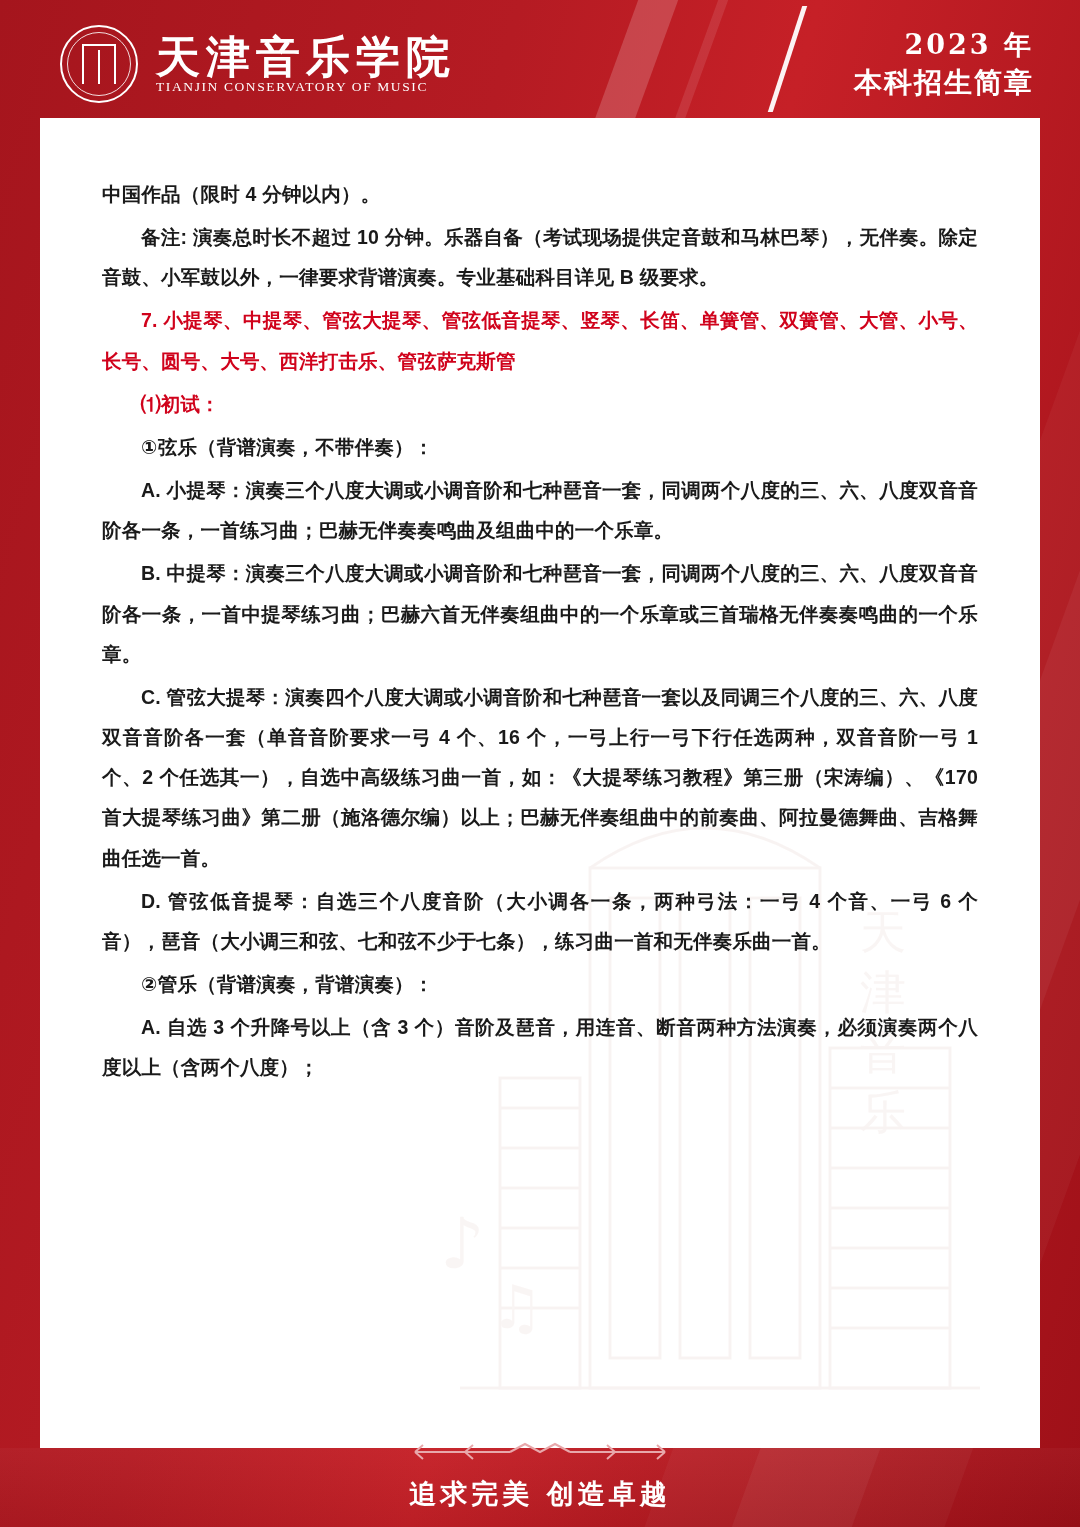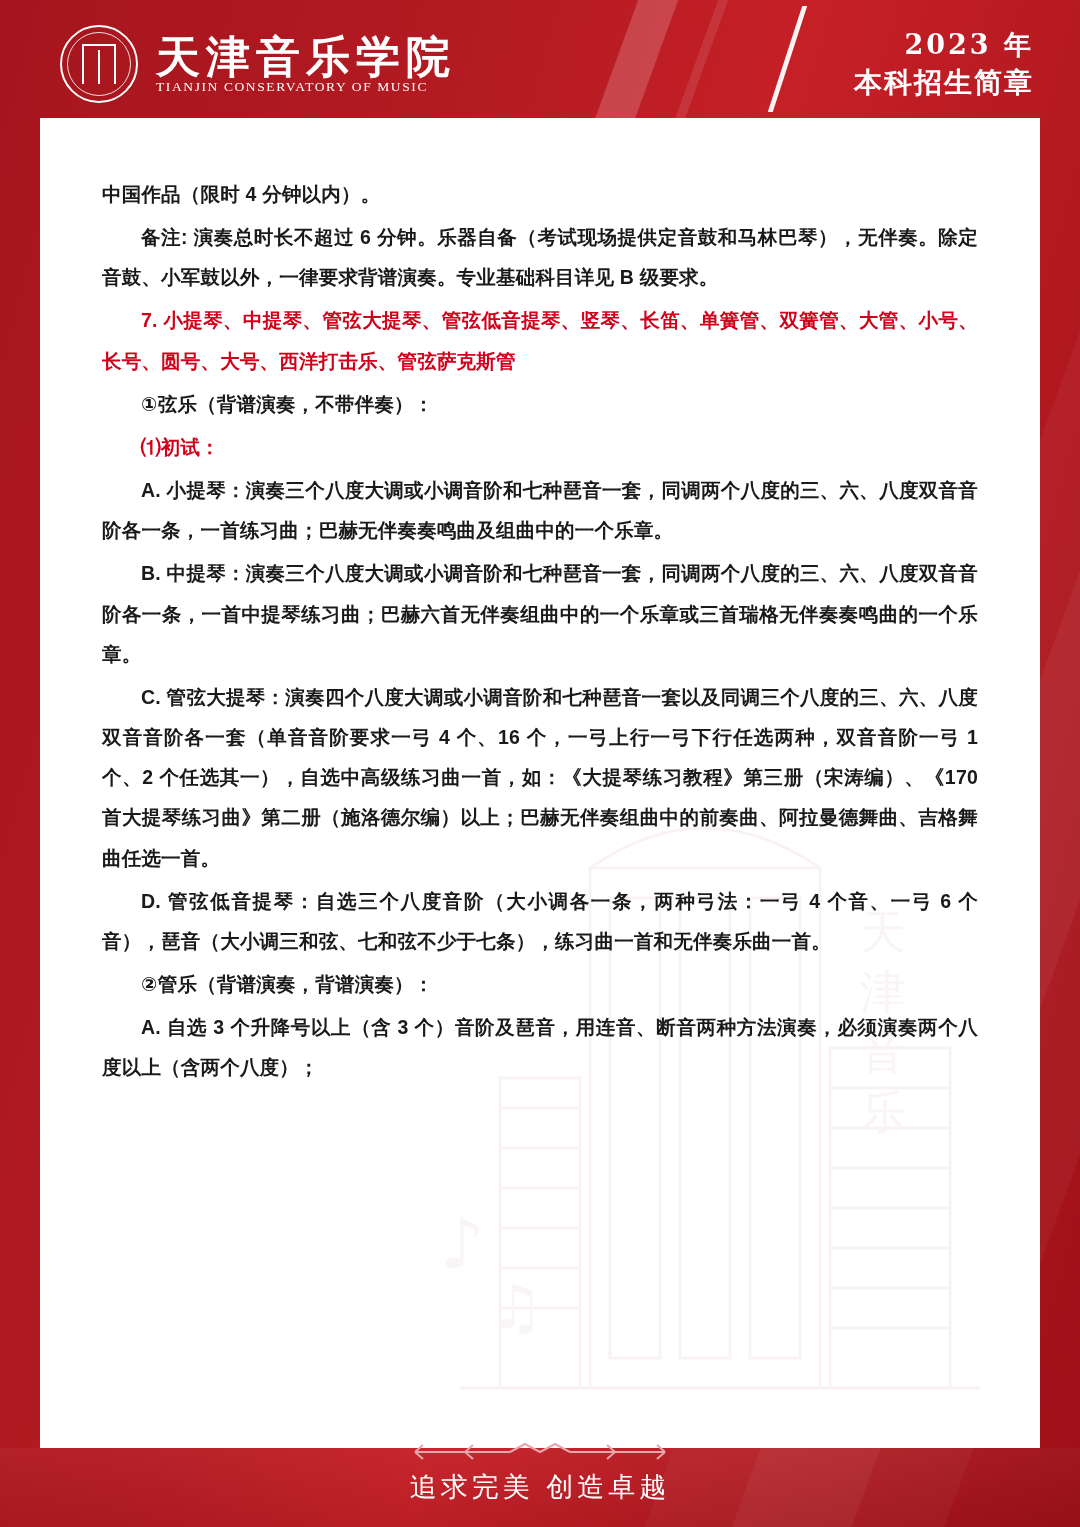--- a/index.html
+++ b/index.html
@@ -192,25 +192,25 @@
   }
   .footer-orn {
     width: 270px;
     height: 24px;
     position: relative;
     margin-top: -8px;
   }
   .footer-orn svg { display: block; }
   .footer-slogan {
     font-family: "DejaVu Serif", "Liberation Serif", serif;
-    font-weight: 400;
+    font-weight: 700;
     font-size: 27px;
     color: #ffffff;
     letter-spacing: 4px;
-    margin-top: 5px;
+    margin-top: 12px;
   }
   .footer-band {
     position: absolute;
     left: 0;
     bottom: 0;
     width: 1080px;
     height: 79px;
     background: linear-gradient(180deg, rgba(255,255,255,0.03), rgba(0,0,0,0.06));
     pointer-events: none;
   }
@@ -264,24 +264,24 @@
         <text x="420" y="380" font-size="46" font-family="DejaVu Serif, serif">乐</text>
       </g>
       <g fill="#f5ecea">
         <text x="0" y="520" font-size="70" font-family="DejaVu Sans, sans-serif">♪</text>
         <text x="50" y="580" font-size="60" font-family="DejaVu Sans, sans-serif">♫</text>
       </g>
     </svg>
 
     <div class="content">
       <p class="indent-none">中国作品（限时 4 分钟以内）。</p>
-      <p class="indent">备注: 演奏总时长不超过 6 分钟。乐器自备（考试现场提供定音鼓和马林巴琴），无伴奏。除定音鼓、小军鼓以外，一律要求背谱演奏。专业基础科目详见 B 级要求。</p>
+      <p class="indent">备注: 演奏总时长不超过 10 分钟。乐器自备（考试现场提供定音鼓和马林巴琴），无伴奏。除定音鼓、小军鼓以外，一律要求背谱演奏。专业基础科目详见 B 级要求。</p>
       <p class="indent red bold">7. 小提琴、中提琴、管弦大提琴、管弦低音提琴、竖琴、长笛、单簧管、双簧管、大管、小号、长号、圆号、大号、西洋打击乐、管弦萨克斯管</p>
+      <p class="indent red bold">⑴初试：</p>
       <p class="indent">①弦乐（背谱演奏，不带伴奏）：</p>
-      <p class="indent red bold">⑴初试：</p>
       <p class="indent">A. 小提琴：演奏三个八度大调或小调音阶和七种琶音一套，同调两个八度的三、六、八度双音音阶各一条，一首练习曲；巴赫无伴奏奏鸣曲及组曲中的一个乐章。</p>
       <p class="indent">B. 中提琴：演奏三个八度大调或小调音阶和七种琶音一套，同调两个八度的三、六、八度双音音阶各一条，一首中提琴练习曲；巴赫六首无伴奏组曲中的一个乐章或三首瑞格无伴奏奏鸣曲的一个乐章。</p>
       <p class="indent">C. 管弦大提琴：演奏四个八度大调或小调音阶和七种琶音一套以及同调三个八度的三、六、八度双音音阶各一套（单音音阶要求一弓 4 个、16 个，一弓上行一弓下行任选两种，双音音阶一弓 1 个、2 个任选其一），自选中高级练习曲一首，如：《大提琴练习教程》第三册（宋涛编）、《170 首大提琴练习曲》第二册（施洛德尔编）以上；巴赫无伴奏组曲中的前奏曲、阿拉曼德舞曲、吉格舞曲任选一首。</p>
       <p class="indent">D. 管弦低音提琴：自选三个八度音阶（大小调各一条，两种弓法：一弓 4 个音、一弓 6 个音），琶音（大小调三和弦、七和弦不少于七条），练习曲一首和无伴奏乐曲一首。</p>
       <p class="indent">②管乐（背谱演奏，背谱演奏）：</p>
       <p class="indent">A. 自选 3 个升降号以上（含 3 个）音阶及琶音，用连音、断音两种方法演奏，必须演奏两个八度以上（含两个八度）；</p>
     </div>
   </div>
 
   <div class="footer-band"></div>

